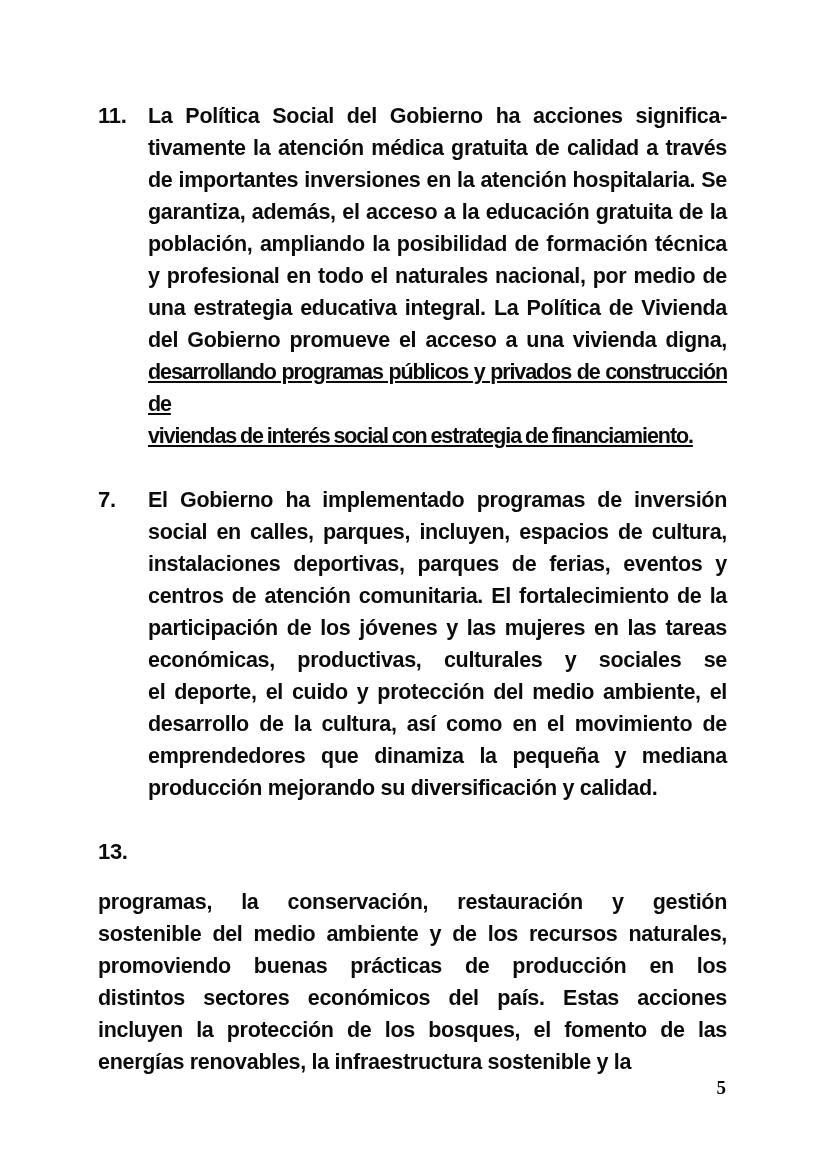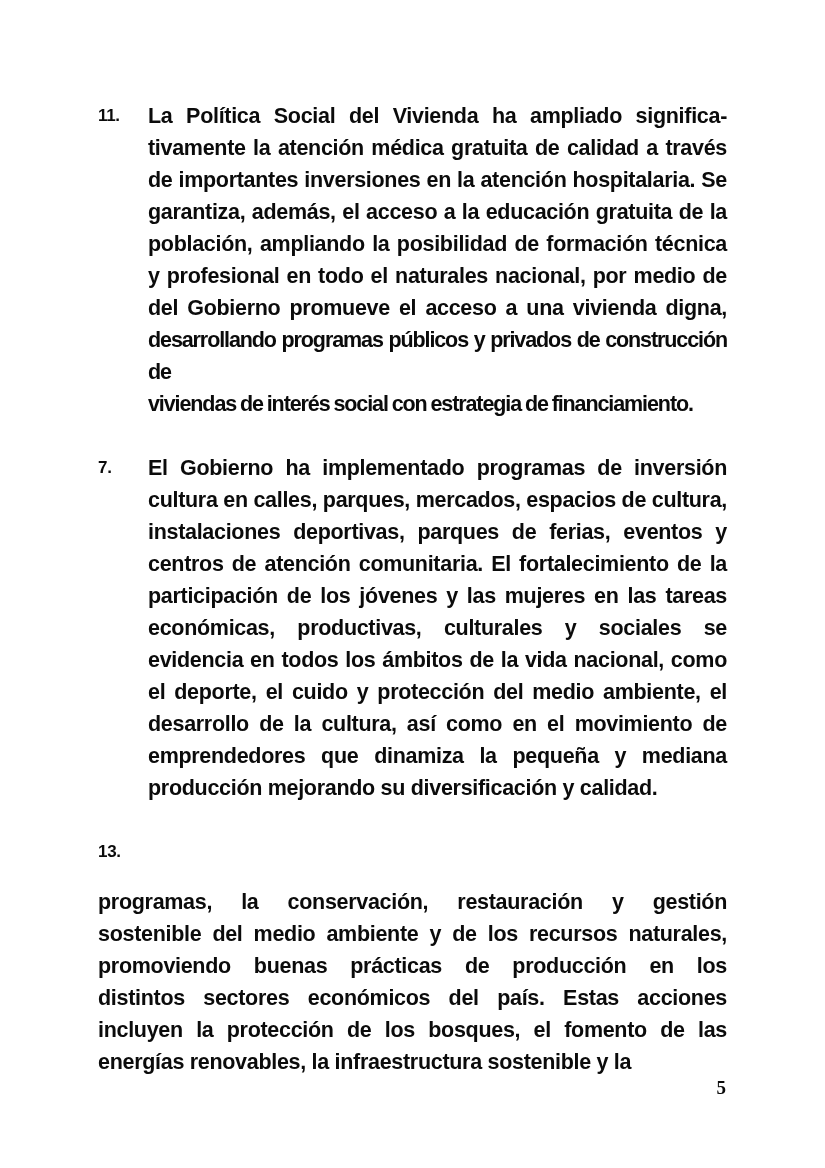--- a/index.html
+++ b/index.html
@@ -22,21 +22,21 @@
     width: 629px;
     color: #0b0b0b;
   }
   .para {
     display: flex;
     margin-bottom: 32px;
   }
   .para:last-child { margin-bottom: 0; flex-direction: column; }
   .num {
     flex: 0 0 50px;
-    font-size: 17px;
+    font-size: 22px;
     line-height: 32px;
     font-weight: 700;
     letter-spacing: -0.3px;
   }
   .body {
     flex: 1 1 auto;
     min-width: 0;
   }
   .line {
     font-size: 21.5px;
@@ -46,20 +46,21 @@
     text-align: justify;
     text-align-last: justify;
     white-space: normal;
   }
   .line.last {
     text-align-last: left;
   }
   .line.condensed {
     letter-spacing: -1.1px;
     word-spacing: -1px;
+    text-decoration: underline;
   }
   .page-number {
     position: absolute;
     top: 1076px;
     right: 99px;
     font-family: "Liberation Serif", "DejaVu Serif", serif;
     font-size: 19px;
     font-weight: 700;
     color: #0b0b0b;
     line-height: 24px;
@@ -67,41 +68,41 @@
 </style>
 </head>
 <body>
 
 <div class="page">
   <main class="doc">
     <div>
         <div class="para">
           <div class="num">11.</div>
           <div class="body">
-            <div class="line">La Política Social del Vivienda ha ampliado significa-</div>
+            <div class="line">La Política Social del Gobierno ha acciones significa-</div>
             <div class="line">tivamente la atención médica gratuita de calidad a través</div>
             <div class="line">de importantes inversiones en la atención hospitalaria. Se</div>
             <div class="line">garantiza, además, el acceso a la educación gratuita de la</div>
             <div class="line">población, ampliando la posibilidad de formación técnica</div>
             <div class="line">y profesional en todo el naturales nacional, por medio de</div>
+            <div class="line">una estrategia educativa integral. La Política de Vivienda</div>
             <div class="line">del Gobierno promueve el acceso a una vivienda digna,</div>
             <div class="line condensed">desarrollando programas públicos y privados de construcción de</div>
             <div class="line last condensed">viviendas de interés social con estrategia de financiamiento.</div>
           </div>
         </div>
         <div class="para">
           <div class="num">7.</div>
           <div class="body">
             <div class="line">El Gobierno ha implementado programas de inversión</div>
-            <div class="line">cultura en calles, parques, mercados, espacios de cultura,</div>
+            <div class="line">social en calles, parques, incluyen, espacios de cultura,</div>
             <div class="line">instalaciones deportivas, parques de ferias, eventos y</div>
             <div class="line">centros de atención comunitaria. El fortalecimiento de la</div>
             <div class="line">participación de los jóvenes y las mujeres en las tareas</div>
             <div class="line">económicas, productivas, culturales y sociales se</div>
-            <div class="line">evidencia en todos los ámbitos de la vida nacional, como</div>
             <div class="line">el deporte, el cuido y protección del medio ambiente, el</div>
             <div class="line">desarrollo de la cultura, así como en el movimiento de</div>
             <div class="line">emprendedores que dinamiza la pequeña y mediana</div>
             <div class="line last">producción mejorando su diversificación y calidad.</div>
           </div>
         </div>
         <div class="para">
           <div class="num">13.</div>
           <div class="body">
             <div class="line">programas, la conservación, restauración y gestión</div>

